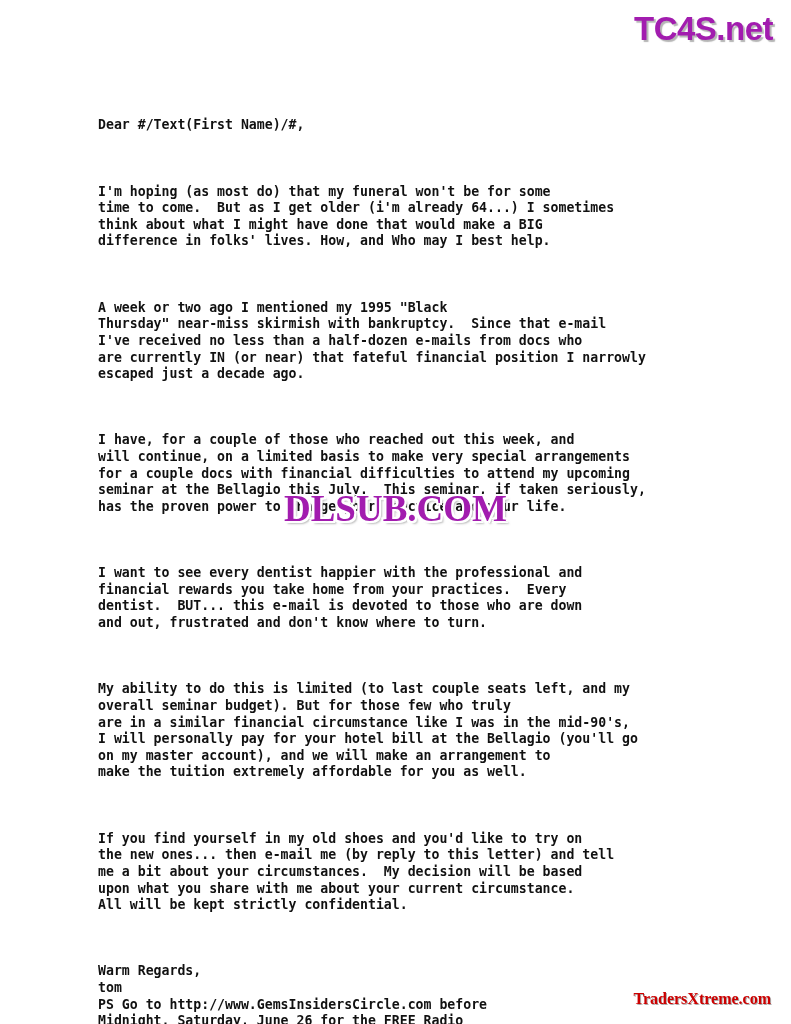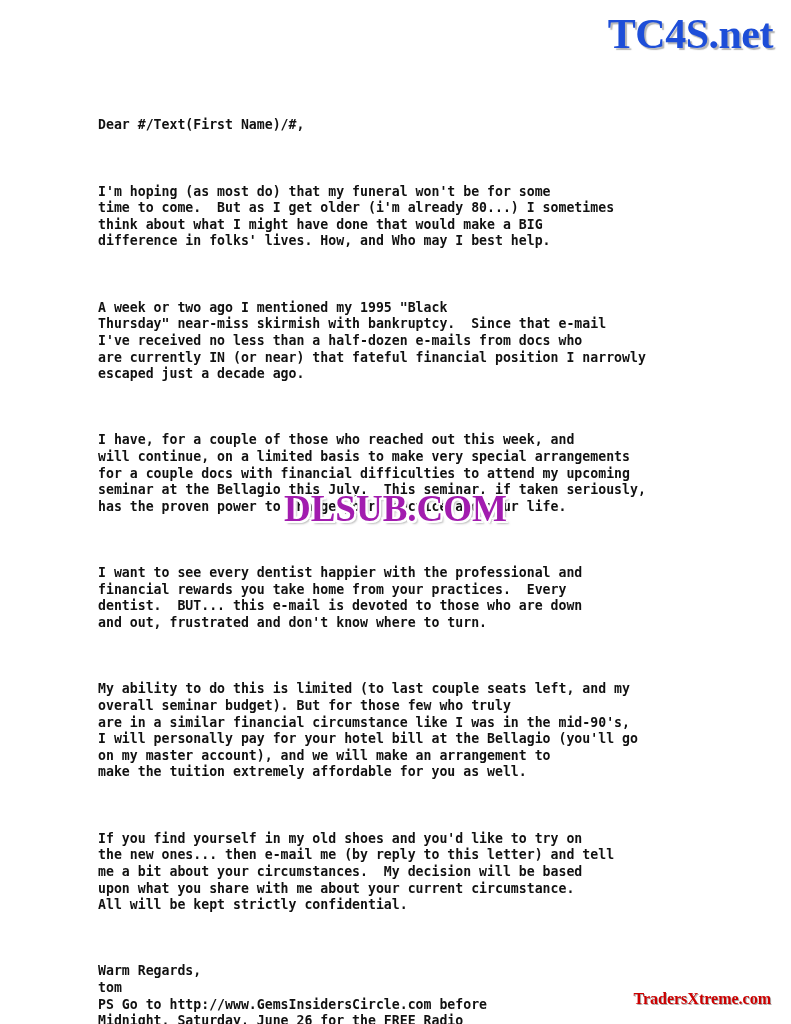--- a/index.html
+++ b/index.html
@@ -18,25 +18,25 @@
     position: absolute;
     inset: 0;
     background: #ffffff;
   }
 
   
   .brand-top {
     position: absolute;
     top: 10px;
     right: 18px;
-    font-family: Liberation Serif, serif;
+    font-family: Liberation Sans, sans-serif;
     font-weight: bold;
-    font-size: 42px;
+    font-size: 33px;
     letter-spacing: -0.5px;
-    color: #1d4ed8;
+    color: #a21caf;
     text-shadow: 2px 2px 1px rgba(120,120,120,0.55);
     white-space: nowrap;
   }
 
   
   .brand-bottom {
     position: absolute;
     bottom: 16px;
     right: 20px;
     font-family: "Liberation Serif", serif;
@@ -89,21 +89,21 @@
 </head>
 <body>
 
 <div class="page">
 
   <div class="brand-top">TC4S.net</div>
 
   <div class="letter">
     <div class="para">Dear #/Text(First Name)/#,</div>
     <div class="para">I'm hoping (as most do) that my funeral won't be for some
-time to come.  But as I get older (i'm already 80...) I sometimes
+time to come.  But as I get older (i'm already 64...) I sometimes
 think about what I might have done that would make a BIG
 difference in folks' lives. How, and Who may I best help.</div>
     <div class="para">A week or two ago I mentioned my 1995 "Black
 Thursday" near-miss skirmish with bankruptcy.  Since that e-mail
 I've received no less than a half-dozen e-mails from docs who
 are currently IN (or near) that fateful financial position I narrowly
 escaped just a decade ago.</div>
     <div class="para">I have, for a couple of those who reached out this week, and
 will continue, on a limited basis to make very special arrangements
 for a couple docs with financial difficulties to attend my upcoming

